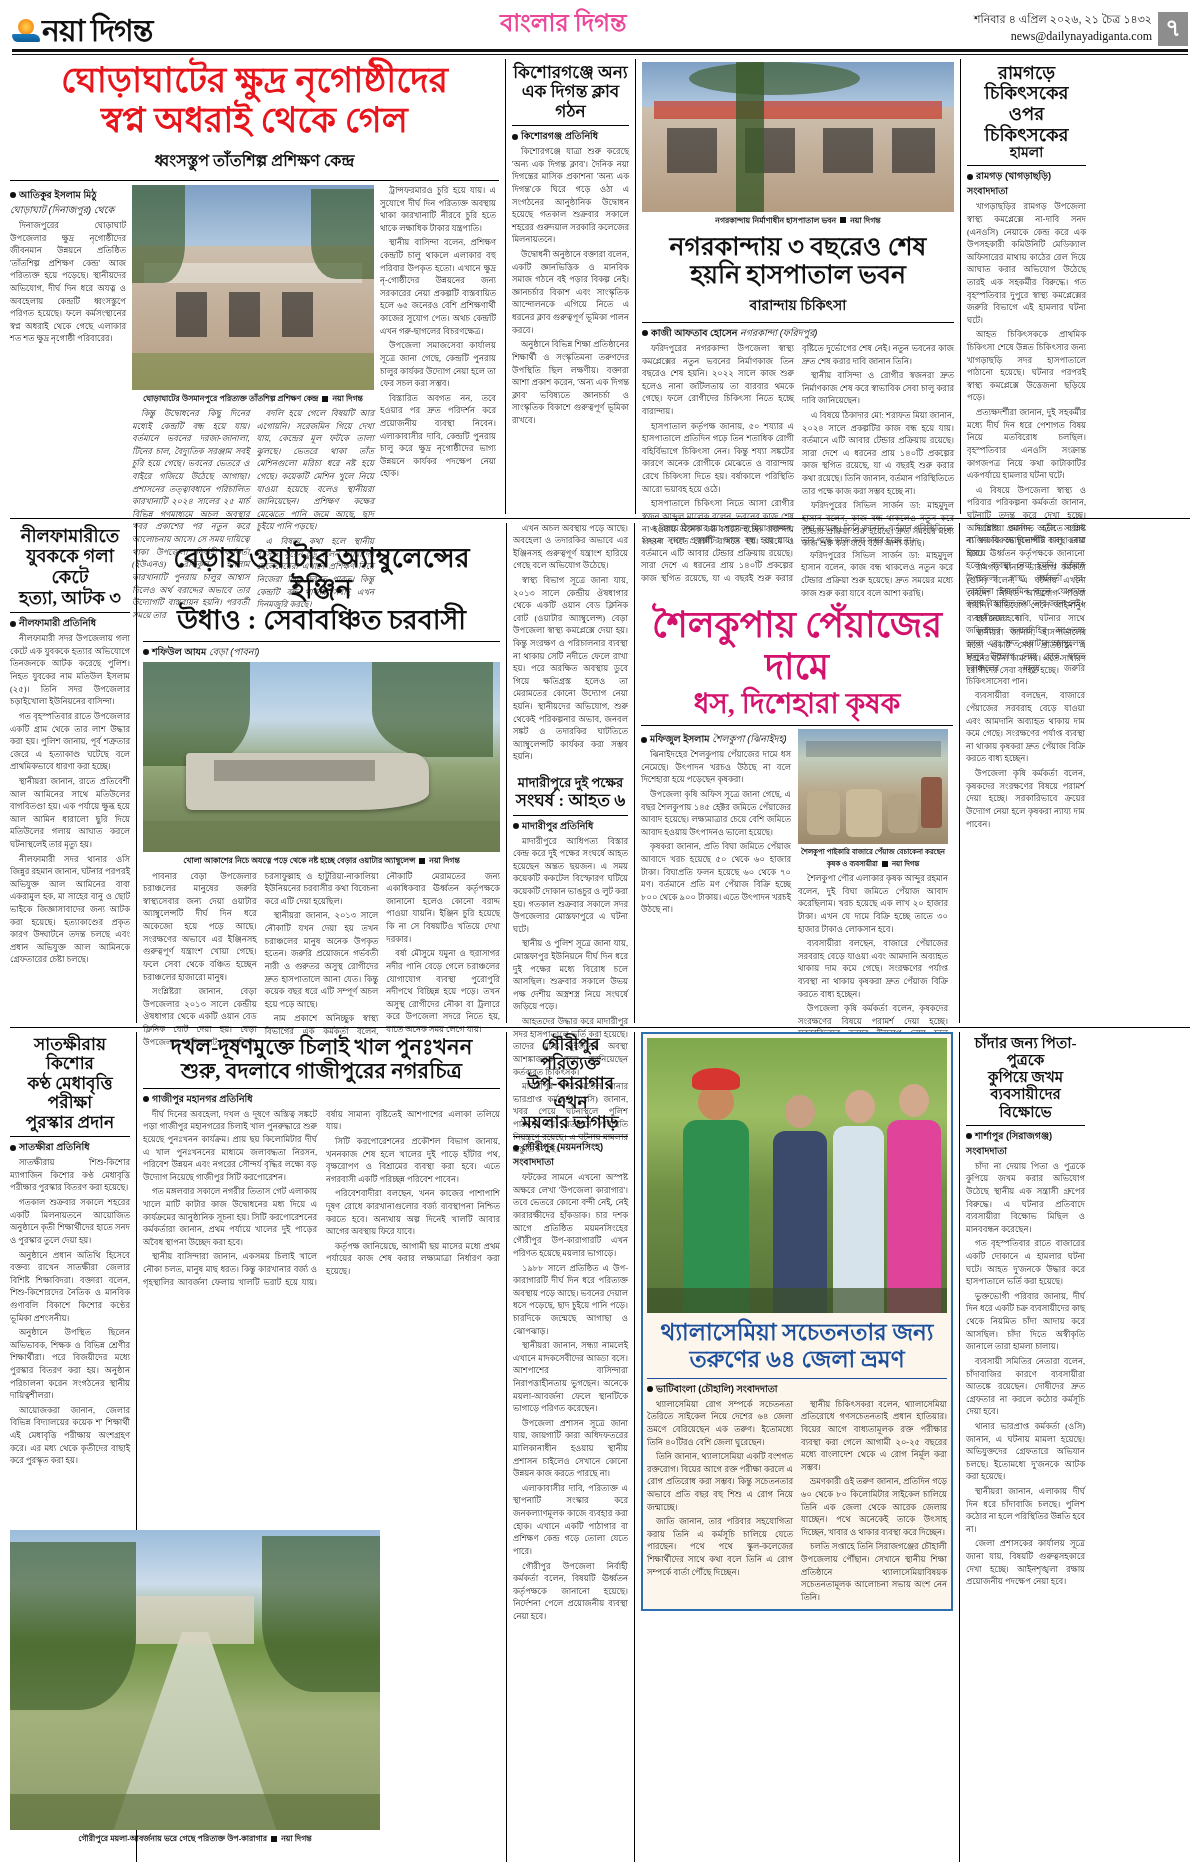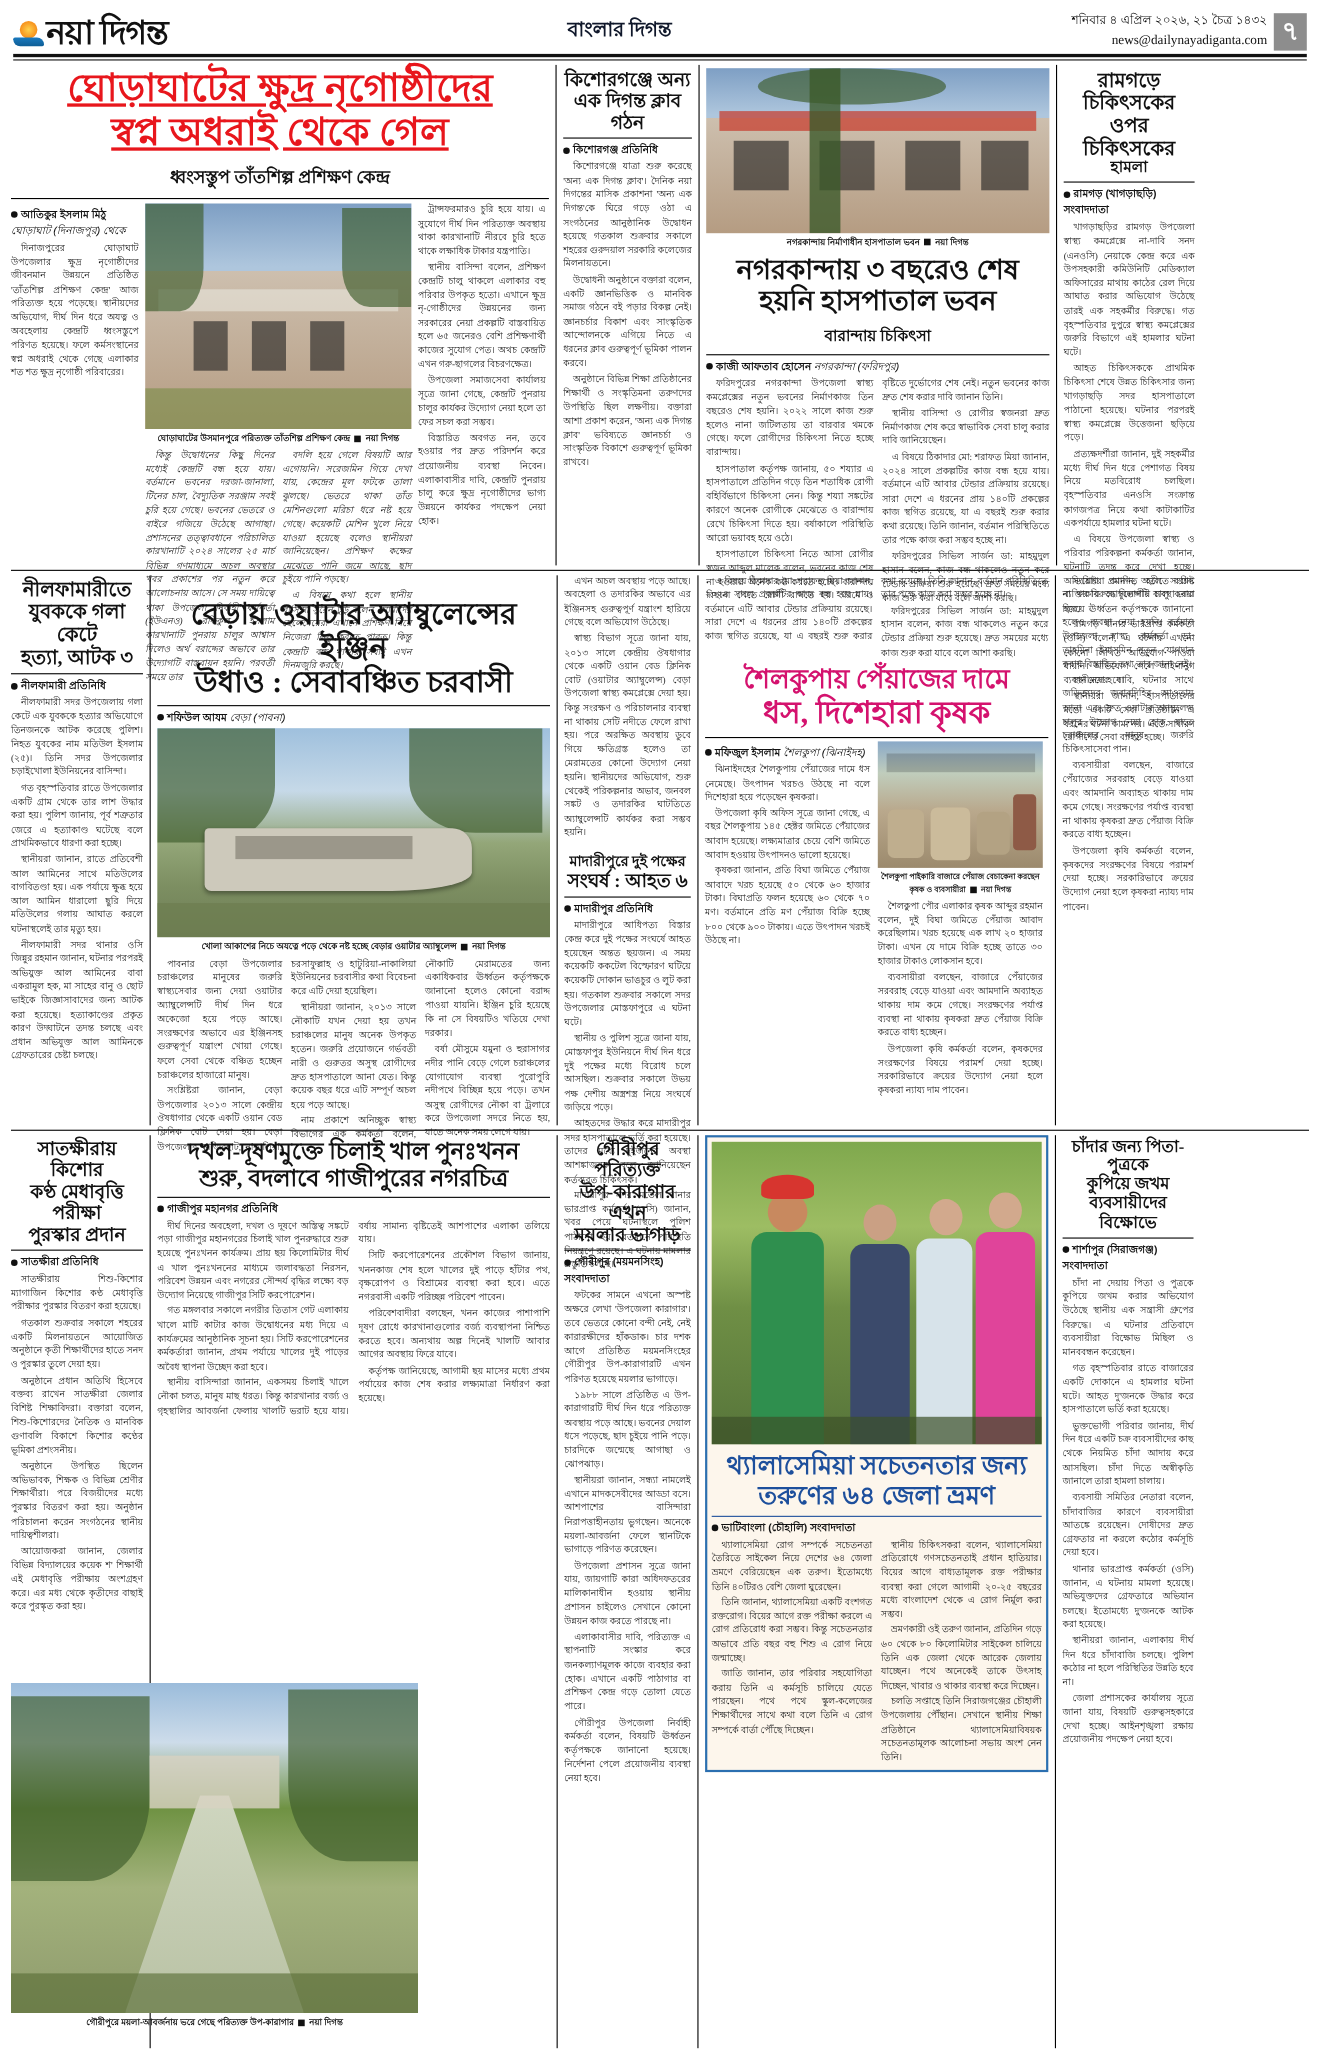--- a/index.html
+++ b/index.html
@@ -14,33 +14,33 @@
   
   .masthead{display:flex;align-items:flex-end;justify-content:space-between;height:46px;padding:2px 4px 0 4px;}
   .logo-wrap{display:flex;align-items:center;gap:2px;}
   .logo-mark{width:28px;height:26px;position:relative;}
   .logo-mark .sun{position:absolute;left:6px;top:1px;width:16px;height:16px;border-radius:50%;
     background:radial-gradient(circle at 50% 50%,#ffd24d 0%,#f7941e 65%,#f7941e 100%);}
   .logo-mark .wave{position:absolute;left:0;bottom:2px;width:28px;height:8px;
     background:linear-gradient(#1a7abf,#0e5e96);border-radius:2px 8px 2px 8px;}
   .logo-text{font-family:"Liberation Serif","DejaVu Serif",serif;font-weight:bold;font-size:30px;
     letter-spacing:-1px;line-height:1;color:#111;}
-  .center-title{font-family:"Liberation Serif","DejaVu Serif",serif;font-weight:bold;font-size:18px;
-    color:#0f172a;letter-spacing:0px;margin-bottom:2px;text-align:right;}
+  .center-title{font-family:"Liberation Serif","DejaVu Serif",serif;font-weight:bold;font-size:24px;
+    color:#ec4899;letter-spacing:0px;margin-bottom:2px;text-align:right;}
   .mast-right{display:flex;align-items:center;gap:6px;}
   .mast-meta{text-align:right;font-size:11px;line-height:1.45;color:#111;}
   .mast-meta .em{font-family:"Liberation Serif","DejaVu Serif",serif;font-size:12px;}
   .pagebox{width:30px;height:34px;background:#8d8d8d;color:#ffffff;display:flex;align-items:center;
     justify-content:center;font-size:24px;font-weight:bold;font-family:"Liberation Serif",serif;}
   .rule-thick{height:3px;background:#111;margin:3px 4px 0 4px;}
   .rule-thin{height:1px;background:#111;margin:1.5px 4px 4px 4px;}
 
   
   .vr{border-left:1px solid #000;}
-  .hl-red{color:#e8161c;text-decoration:underline;}
+  .hl-red{color:#e8161c;}
   .hl-mag{color:#d4126e;}
   .hdl{font-family:"Liberation Serif","DejaVu Serif",serif;font-weight:bold;text-align:center;line-height:1.15;}
   .sub{font-family:"Liberation Serif","DejaVu Serif",serif;font-weight:bold;text-align:center;font-size:15px;}
   .byline{font-size:9.5px;font-weight:bold;margin:3px 0 2px 0;}
   .byline .dot{display:inline-block;width:6px;height:6px;border-radius:50%;background:#111;
     margin-right:3px;vertical-align:middle;}
   .byline .it{font-weight:normal;font-style:italic;}
   .body{font-size:8.4px;line-height:1.5;text-align:justify;color:#1b1b1b;
     font-family:"Liberation Serif","DejaVu Serif",serif;hyphens:auto;word-break:break-word;}
   .body p{margin-bottom:2px;text-indent:9px;}
@@ -267,21 +267,21 @@
         <p>আহতদের উদ্ধার করে মাদারীপুর সদর হাসপাতালে ভর্তি করা হয়েছে। তাদের মধ্যে দুইজনের অবস্থা আশঙ্কাজনক বলে জানিয়েছেন কর্তব্যরত চিকিৎসক।</p>
         <p>মাদারীপুর সদর মডেল থানার ভারপ্রাপ্ত কর্মকর্তা (ওসি) জানান, খবর পেয়ে ঘটনাস্থলে পুলিশ পাঠানো হয়। বর্তমানে পরিস্থিতি নিয়ন্ত্রণে রয়েছে। এ ঘটনায় মামলার প্রস্তুতি চলছে।</p>
       </div>
     </div>
 
     <div class="vr" style="width:325px;padding:0 6px;">
       <div class="body" style="column-count:2;column-gap:8px;margin-bottom:5px;">
         <p>এ বিষয়ে ঠিকাদার মো: শরাফত মিয়া জানান, ২০২৪ সালে প্রকল্পটির কাজ বন্ধ হয়ে যায়। বর্তমানে এটি আবার টেন্ডার প্রক্রিয়ায় রয়েছে। সারা দেশে এ ধরনের প্রায় ১৪০টি প্রকল্পের কাজ স্থগিত রয়েছে, যা এ বছরই শুরু করার কথা রয়েছে। তিনি জানান, বর্তমান পরিস্থিতিতে তার পক্ষে কাজ করা সম্ভব হচ্ছে না।</p>
         <p>ফরিদপুরের সিভিল সার্জন ডা: মাহমুদুল হাসান বলেন, কাজ বন্ধ থাকলেও নতুন করে টেন্ডার প্রক্রিয়া শুরু হয়েছে। দ্রুত সময়ের মধ্যে কাজ শুরু করা যাবে বলে আশা করছি।</p>
       </div>
-      <div class="hdl hl-mag" style="font-size:24px;margin-top:4px;">শৈলকুপায় পেঁয়াজের দামে</div>
+      <div class="hdl hl-mag" style="font-size:36px;margin-top:4px;">শৈলকুপায় পেঁয়াজের দামে</div>
       <div class="hdl hl-mag" style="font-size:28px;">ধস, দিশেহারা কৃষক</div>
       <div style="border-top:1px solid #000;margin:5px 0 3px;"></div>
       <div style="display:flex;gap:7px;">
         <div style="width:150px;">
           <div class="byline">
             <span class="dot"></span><span>মফিজুল ইসলাম</span>
             <span class="it">শৈলকুপা (ঝিনাইদহ)</span>
           </div>
           <div class="body">
             <p>ঝিনাইদহের শৈলকুপায় পেঁয়াজের দামে ধস নেমেছে। উৎপাদন খরচও উঠছে না বলে দিশেহারা হয়ে পড়েছেন কৃষকরা।</p>

